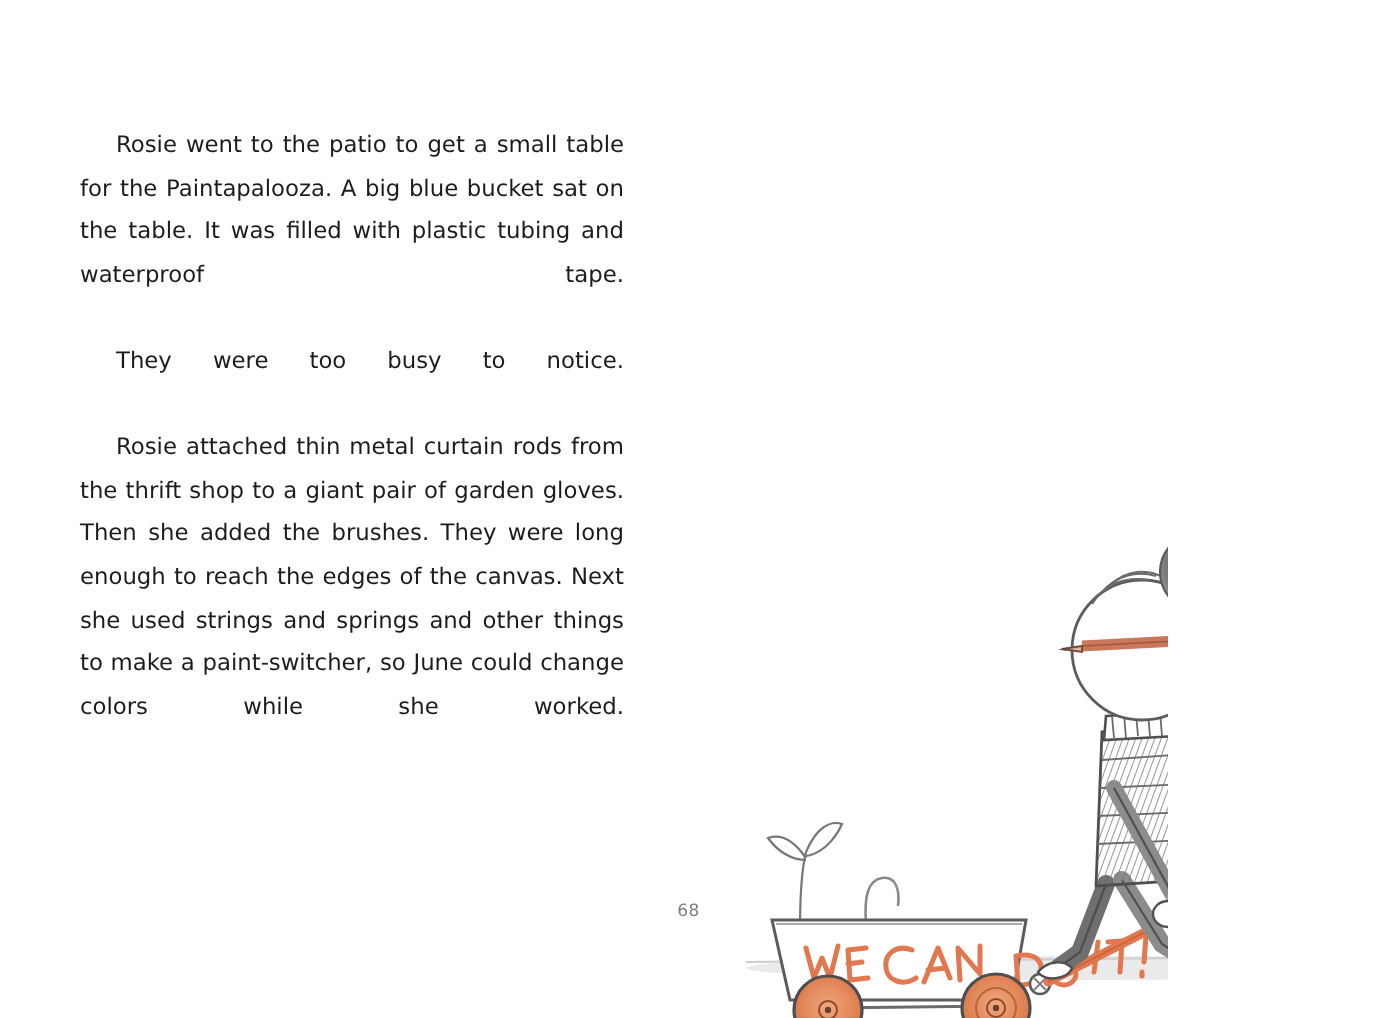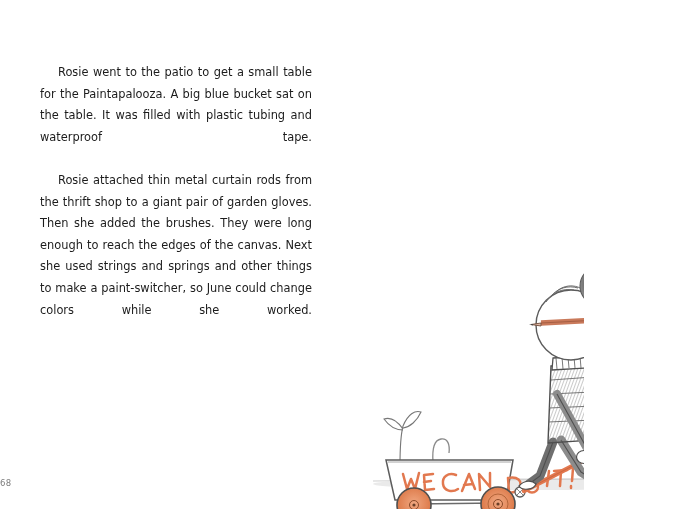--- a/index.html
+++ b/index.html
@@ -48,23 +48,23 @@
   }
   
   .para:after {
     content: "";
     display: inline-block;
     width: 100%;
   }
   #page-number {
     position: absolute;
     left: 0;
-    top: 478px;
+    top: 451px;
     width: 350px;
-    text-align: left;
+    text-align: right;
     font-family: "DejaVu Sans", sans-serif;
     font-size: 8.5px;
     color: #7d7d7d;
     letter-spacing: 0.3px;
   }
   #illustration {
     position: absolute;
     left: 348px;
     top: 262px;
     width: 352px;
@@ -79,20 +79,21 @@
 </style>
 </head>
 <body>
 
 <div id="book-spread">
 
   <div class="page" id="page-left">
 
     <div class="textcol" id="left-column">
       <p class="para">Rosie went to the patio to get a small table for the Paintapalooza. A big blue bucket sat on the table. It was filled with plastic tubing and waterproof tape.</p>
+      <p class="para">They were too busy to notice.</p>
       <p class="para">Rosie attached thin metal curtain rods from the thrift shop to a giant pair of garden gloves. Then she added the brushes. They were long enough to reach the edges of the canvas. Next she used strings and springs and other things to make a paint-switcher, so June could change colors while she worked.</p>
 
     </div>
 
     <div id="page-number">68</div>
   </div>
 
   <div class="page" id="page-right">
 
     

